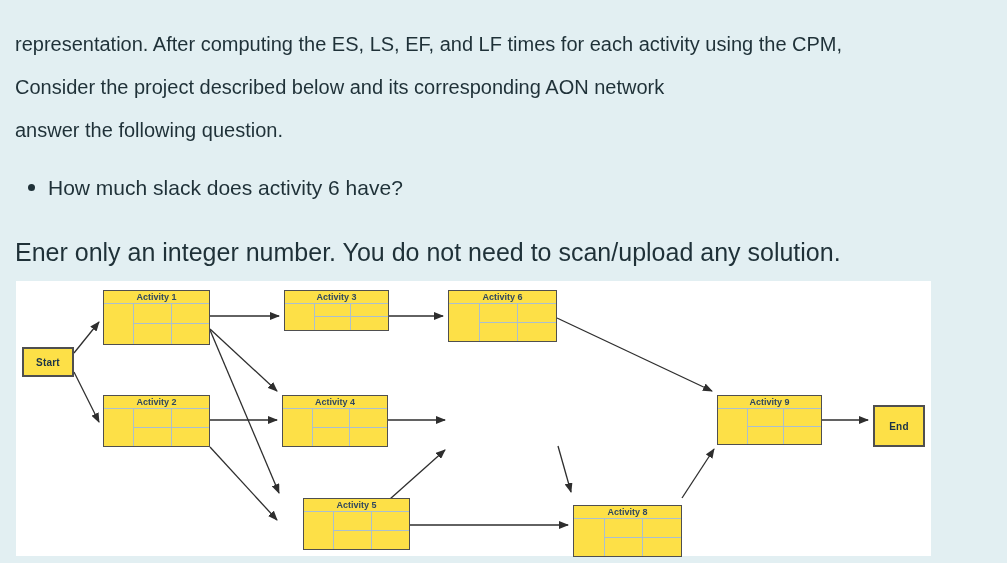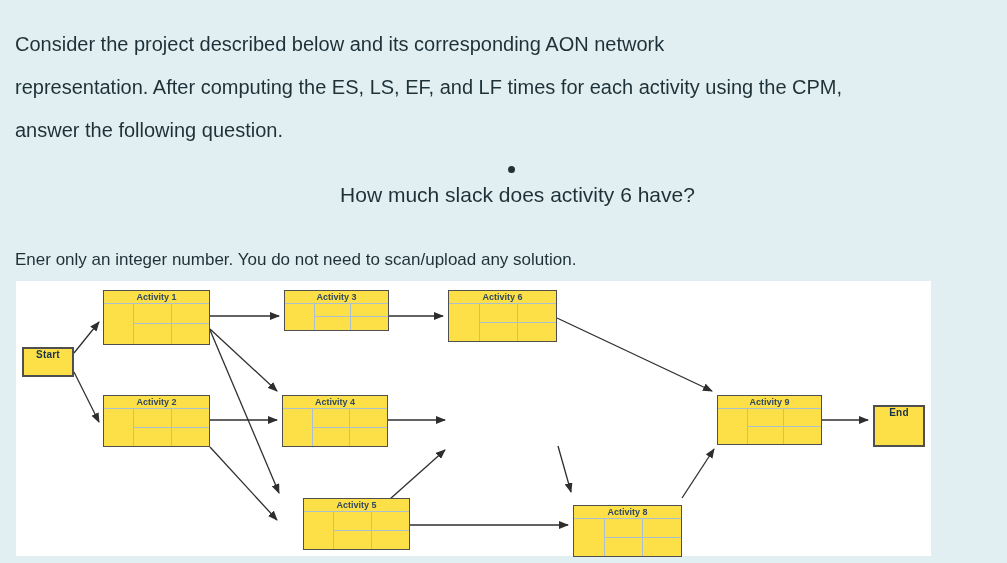--- a/index.html
+++ b/index.html
@@ -25,31 +25,30 @@
     font-size:20px;
     line-height:43px;
   }
   .intro-line{white-space:nowrap;}
   .bullet-row{
     margin:14px 0 0 28px;
     display:flex;
     align-items:center;
     font-size:21px;
     line-height:43px;
-    flex-direction:column;
   }
   .bullet-dot{
     width:7px;height:7px;border-radius:50%;
     background:var(--text);
     margin-right:13px;
     flex:0 0 auto;
   }
   .note{
     margin:22px 0 0 15px;
-    font-size:17px;
+    font-size:25px;
     line-height:43px;
     white-space:nowrap;
   }
   .diagram-panel{
     position:absolute;
     left:16px;top:281px;
     width:915px;height:275px;
     background:var(--panel);
   }
   .edge-layer{
@@ -65,21 +64,21 @@
     background:#fde047;
     display:flex;
     flex-direction:column;
   }
   .node.activity{
     border:1.5px solid var(--node-border);
   }
   .node.terminal{
     border:2px solid var(--node-border);
     align-items:center;
-    justify-content:flex-start;
+    justify-content:center;
   }
   .terminal-label{
     font-size:10px;
     font-weight:bold;
     color:var(--terminal-text);
     letter-spacing:.2px;
   }
   .node-title{
     height:13px;
     line-height:12px;
@@ -99,22 +98,22 @@
   .cell{min-width:0;min-height:0;}
   .cell.cl{grid-row:1/3;border-right:1px solid var(--grid-line);}
   .cell.tm{border-right:1px solid var(--grid-line);border-bottom:1px solid var(--grid-line);}
   .cell.tr{border-bottom:1px solid var(--grid-line);}
   .cell.bm{border-right:1px solid var(--grid-line);}
 </style>
 </head>
 <body>
 
 <div class="intro">
+  <div class="intro-line">representation. After computing the ES, LS, EF, and LF times for each activity using the CPM,</div>
   <div class="intro-line">Consider the project described below and its corresponding AON network</div>
-  <div class="intro-line">representation. After computing the ES, LS, EF, and LF times for each activity using the CPM,</div>
   <div class="intro-line">answer the following question.</div>
 </div>
 
 <div class="bullet-row">
   <span class="bullet-dot"></span>
   <span>How much slack does activity 6 have?</span>
 </div>
 
 <div class="note">Ener only an integer number. You do not need to scan/upload any solution.</div>
 

